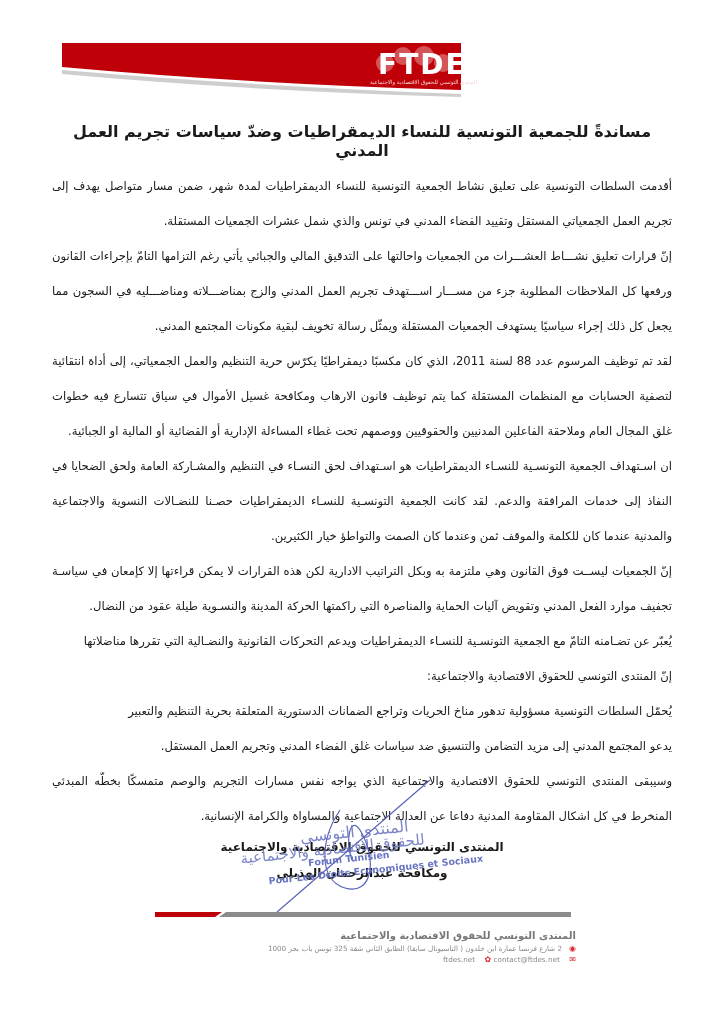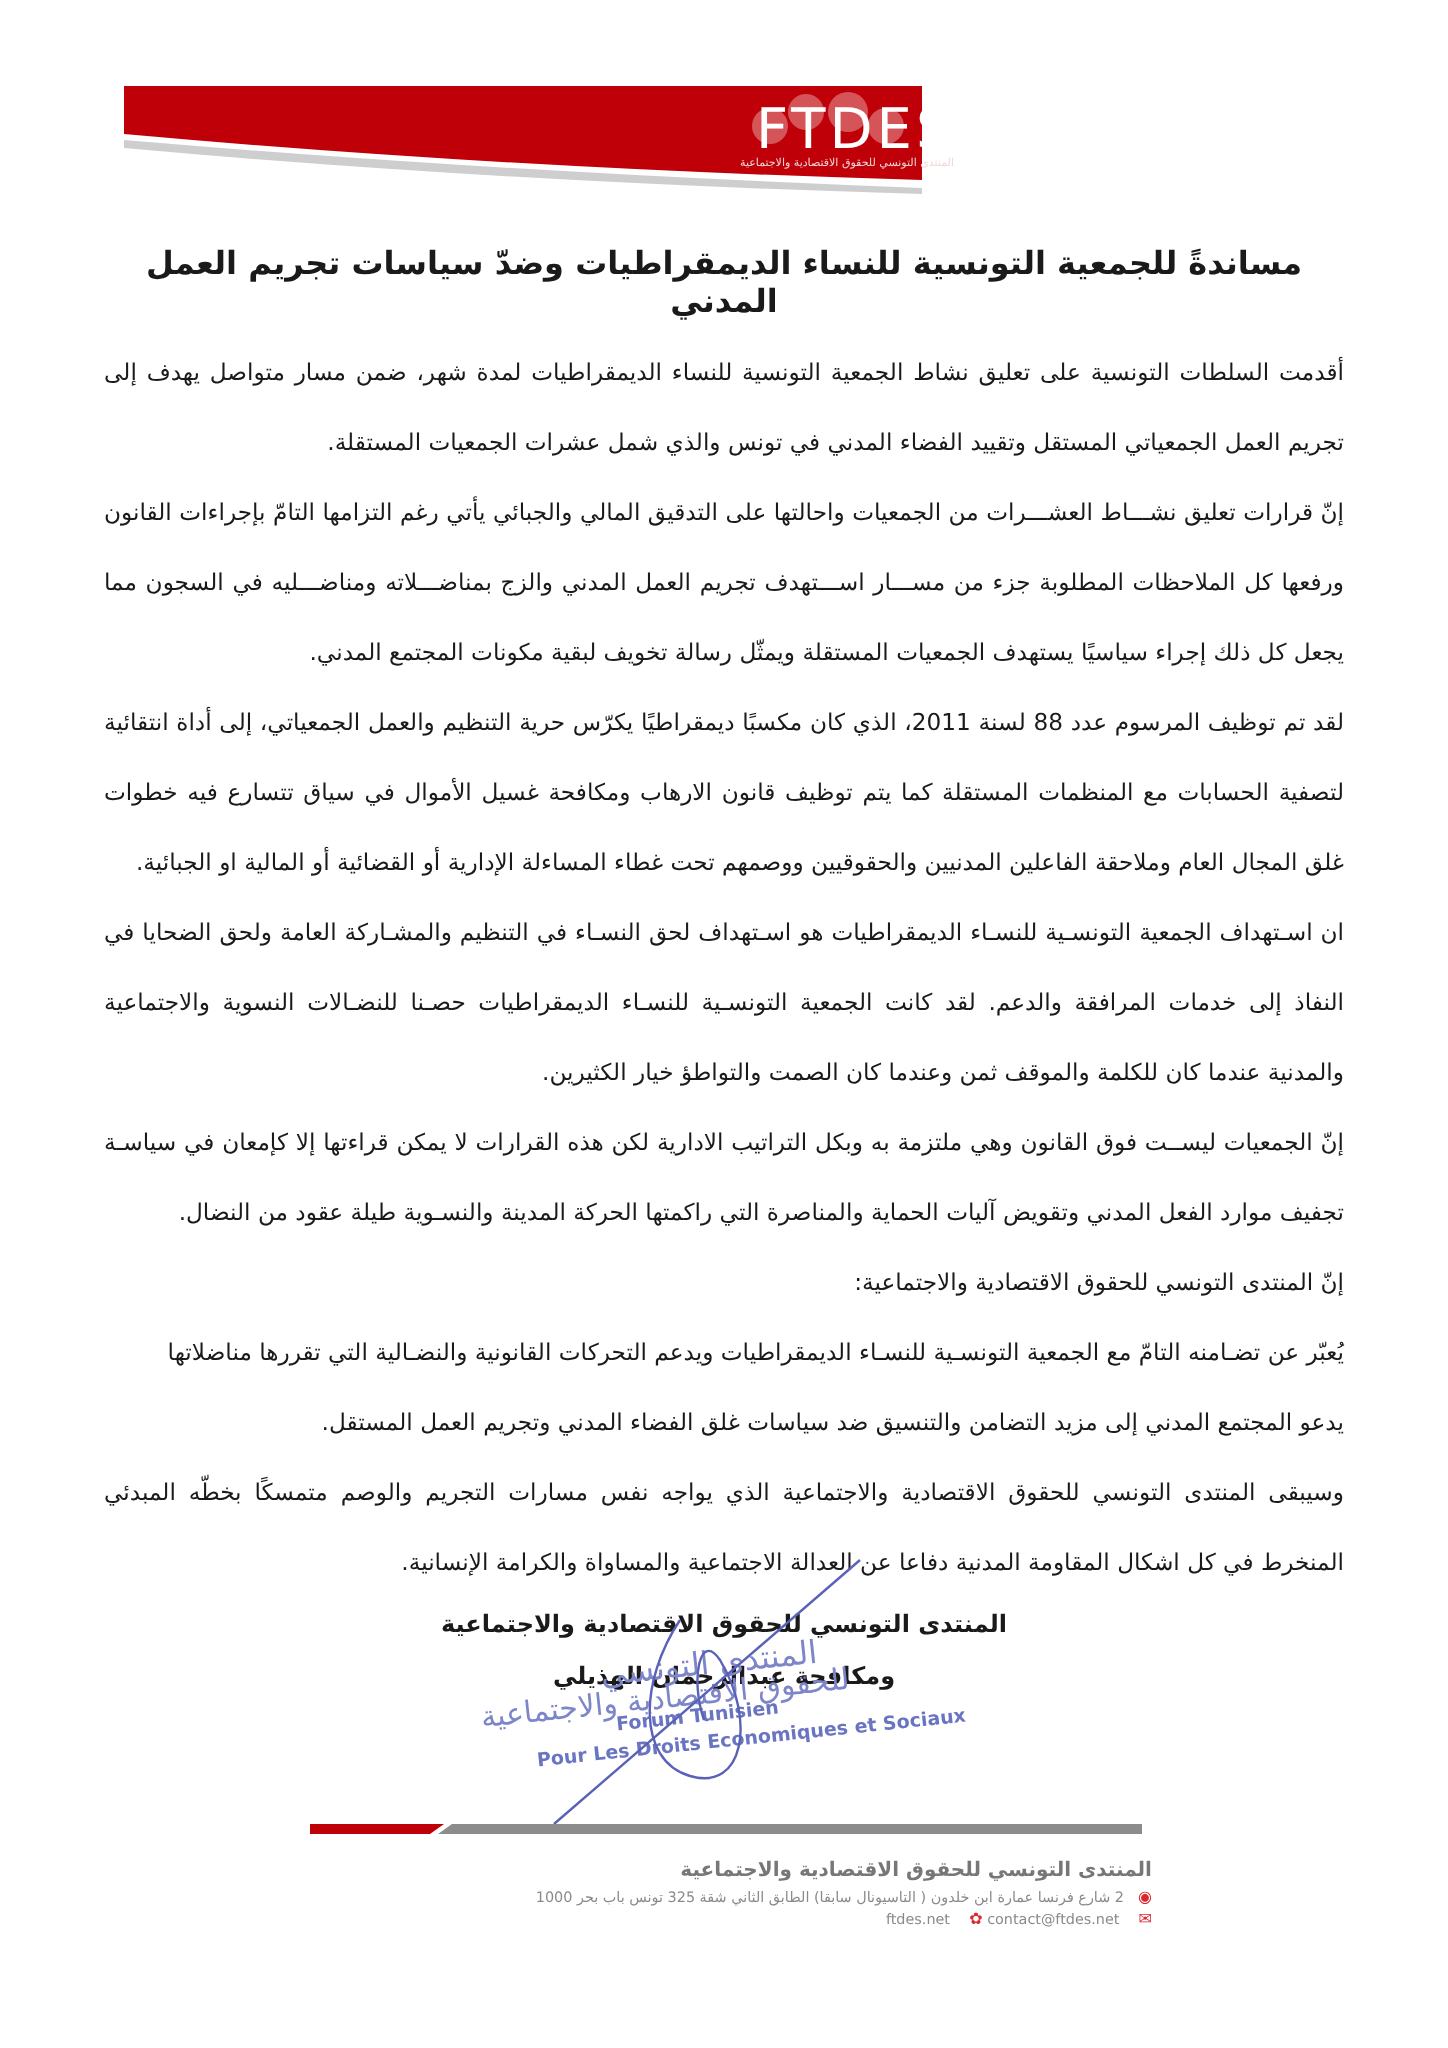--- a/index.html
+++ b/index.html
@@ -1,20 +1,20 @@
 <!DOCTYPE html>
 <html><head>
 <meta charset="utf-8">
 <style>
   html, body { margin:0; padding:0; background:#ffffff; }
   body { width:724px; height:1024px; position:relative; overflow:hidden;
          font-family:"DejaVu Sans", sans-serif; color:#1a1a1a; }
   .header-svg { position:absolute; left:0; top:0; width:724px; height:110px; }
   .logo-text { position:absolute; left:378px; top:48px; font-family:"DejaVu Sans", sans-serif;
-               font-size:28px; color:#ffffff; letter-spacing:2px; font-weight:400; }
+               font-size:28px; color:#ffffff; letter-spacing:2px; font-weight:700; }
   .logo-sub { position:absolute; left:370px; top:79px; font-size:5.5px; color:#f3d6d6; direction:rtl; white-space:nowrap; }
 
   .content { position:absolute; left:52px; right:52px; top:122px; direction:rtl; text-align:justify; }
   .title { text-align:center; font-weight:bold; font-size:16px; margin:0 0 9px 0; }
   .para { font-size:11.6px; line-height:35px; margin:0; }
   .closing { text-align:center; font-weight:bold; font-size:12px; line-height:26px; margin:0; }
   .stamp-ar1 { position:absolute; left:300px; top:822px; font-size:16px; color:#7d86c8; direction:rtl; transform:rotate(-6deg); font-family:"DejaVu Serif", serif; }
   .stamp-ar2 { position:absolute; left:240px; top:840px; font-size:15px; color:#7d86c8; direction:rtl; transform:rotate(-6deg); font-family:"DejaVu Serif", serif;}
   .stamp-fr1 { position:absolute; left:308px; top:853px; font-size:9.5px; color:#6a75c2; font-weight:bold; transform:rotate(-6deg); }
   .stamp-fr2 { position:absolute; left:268px; top:864px; font-size:9.5px; color:#6a75c2; font-weight:bold; transform:rotate(-6deg); white-space:nowrap; }
@@ -49,22 +49,23 @@
 <div class="logo-text">FTDES</div>
 <div class="logo-sub">المنتدى التونسي للحقوق الاقتصادية والاجتماعية</div>
 
 <div class="content">
   <p class="title">مساندةً للجمعية التونسية للنساء الديمقراطيات وضدّ سياسات تجريم العمل المدني</p>
   <p class="para">أقدمت السلطات التونسية على تعليق نشاط الجمعية التونسية للنساء الديمقراطيات لمدة شهر، ضمن مسار متواصل يهدف إلى تجريم العمل الجمعياتي المستقل وتقييد الفضاء المدني في تونس والذي شمل عشرات الجمعيات المستقلة.</p>
   <p class="para">إنّ قرارات تعليق نشـــاط العشـــرات من الجمعيات واحالتها على التدقيق المالي والجبائي يأتي رغم التزامها التامّ بإجراءات القانون ورفعها كل الملاحظات المطلوبة جزء من مســـار اســـتهدف تجريم العمل المدني والزج بمناضـــلاته ومناضـــليه في السجون مما يجعل كل ذلك إجراء سياسيًا يستهدف الجمعيات المستقلة ويمثّل رسالة تخويف لبقية مكونات المجتمع المدني.</p>
   <p class="para">لقد تم توظيف المرسوم عدد 88 لسنة 2011، الذي كان مكسبًا ديمقراطيًا يكرّس حرية التنظيم والعمل الجمعياتي، إلى أداة انتقائية لتصفية الحسابات مع المنظمات المستقلة كما يتم توظيف قانون الارهاب ومكافحة غسيل الأموال في سياق تتسارع فيه خطوات غلق المجال العام وملاحقة الفاعلين المدنيين والحقوقيين ووصمهم تحت غطاء المساءلة الإدارية أو القضائية أو المالية او الجبائية.</p>
   <p class="para">ان اسـتهداف الجمعية التونسـية للنسـاء الديمقراطيات هو اسـتهداف لحق النسـاء في التنظيم والمشـاركة العامة ولحق الضحايا في النفاذ إلى خدمات المرافقة والدعم. لقد كانت الجمعية التونسـية للنسـاء الديمقراطيات حصـنا للنضـالات النسوية والاجتماعية والمدنية عندما كان للكلمة والموقف ثمن وعندما كان الصمت والتواطؤ خيار الكثيرين.</p>
   <p class="para">إنّ الجمعيات ليســت فوق القانون وهي ملتزمة به وبكل التراتيب الادارية لكن هذه القرارات لا يمكن قراءتها إلا كإمعان في سياسـة تجفيف موارد الفعل المدني وتقويض آليات الحماية والمناصرة التي راكمتها الحركة المدينة والنسـوية طيلة عقود من النضال.</p>
+  <p class="para">يُعبّر عن تضـامنه التامّ مع الجمعية التونسـية للنسـاء الديمقراطيات ويدعم التحركات القانونية والنضـالية التي تقررها مناضلاتها</p>
   <p class="para">إنّ المنتدى التونسي للحقوق الاقتصادية والاجتماعية:</p>
-  <p class="para">يُعبّر عن تضـامنه التامّ مع الجمعية التونسـية للنسـاء الديمقراطيات ويدعم التحركات القانونية والنضـالية التي تقررها مناضلاتها</p>
+  <p class="para">يُحمّل السلطات التونسية مسؤولية تدهور مناخ الحريات وتراجع الضمانات الدستورية المتعلقة بحرية التنظيم والتعبير</p>
   <p class="para">يدعو المجتمع المدني إلى مزيد التضامن والتنسيق ضد سياسات غلق الفضاء المدني وتجريم العمل المستقل.</p>
   <p class="para">وسيبقى المنتدى التونسي للحقوق الاقتصادية والاجتماعية الذي يواجه نفس مسارات التجريم والوصم متمسكًا بخطّه المبدئي المنخرط في كل اشكال المقاومة المدنية دفاعا عن العدالة الاجتماعية والمساواة والكرامة الإنسانية.</p>
   <p class="closing">المنتدى التونسي للحقوق الاقتصادية والاجتماعية</p>
   <p class="closing">ومكافحة عبدالرحمان الهذيلي</p>
 </div>
 
 <div class="stamp-ar1">المنتدى التونسي</div>
 <div class="stamp-ar2">للحقوق الاقتصادية والاجتماعية</div>
 <div class="stamp-fr1">Forum Tunisien</div>
 <div class="stamp-fr2">Pour Les Droits Economiques et Sociaux</div>

